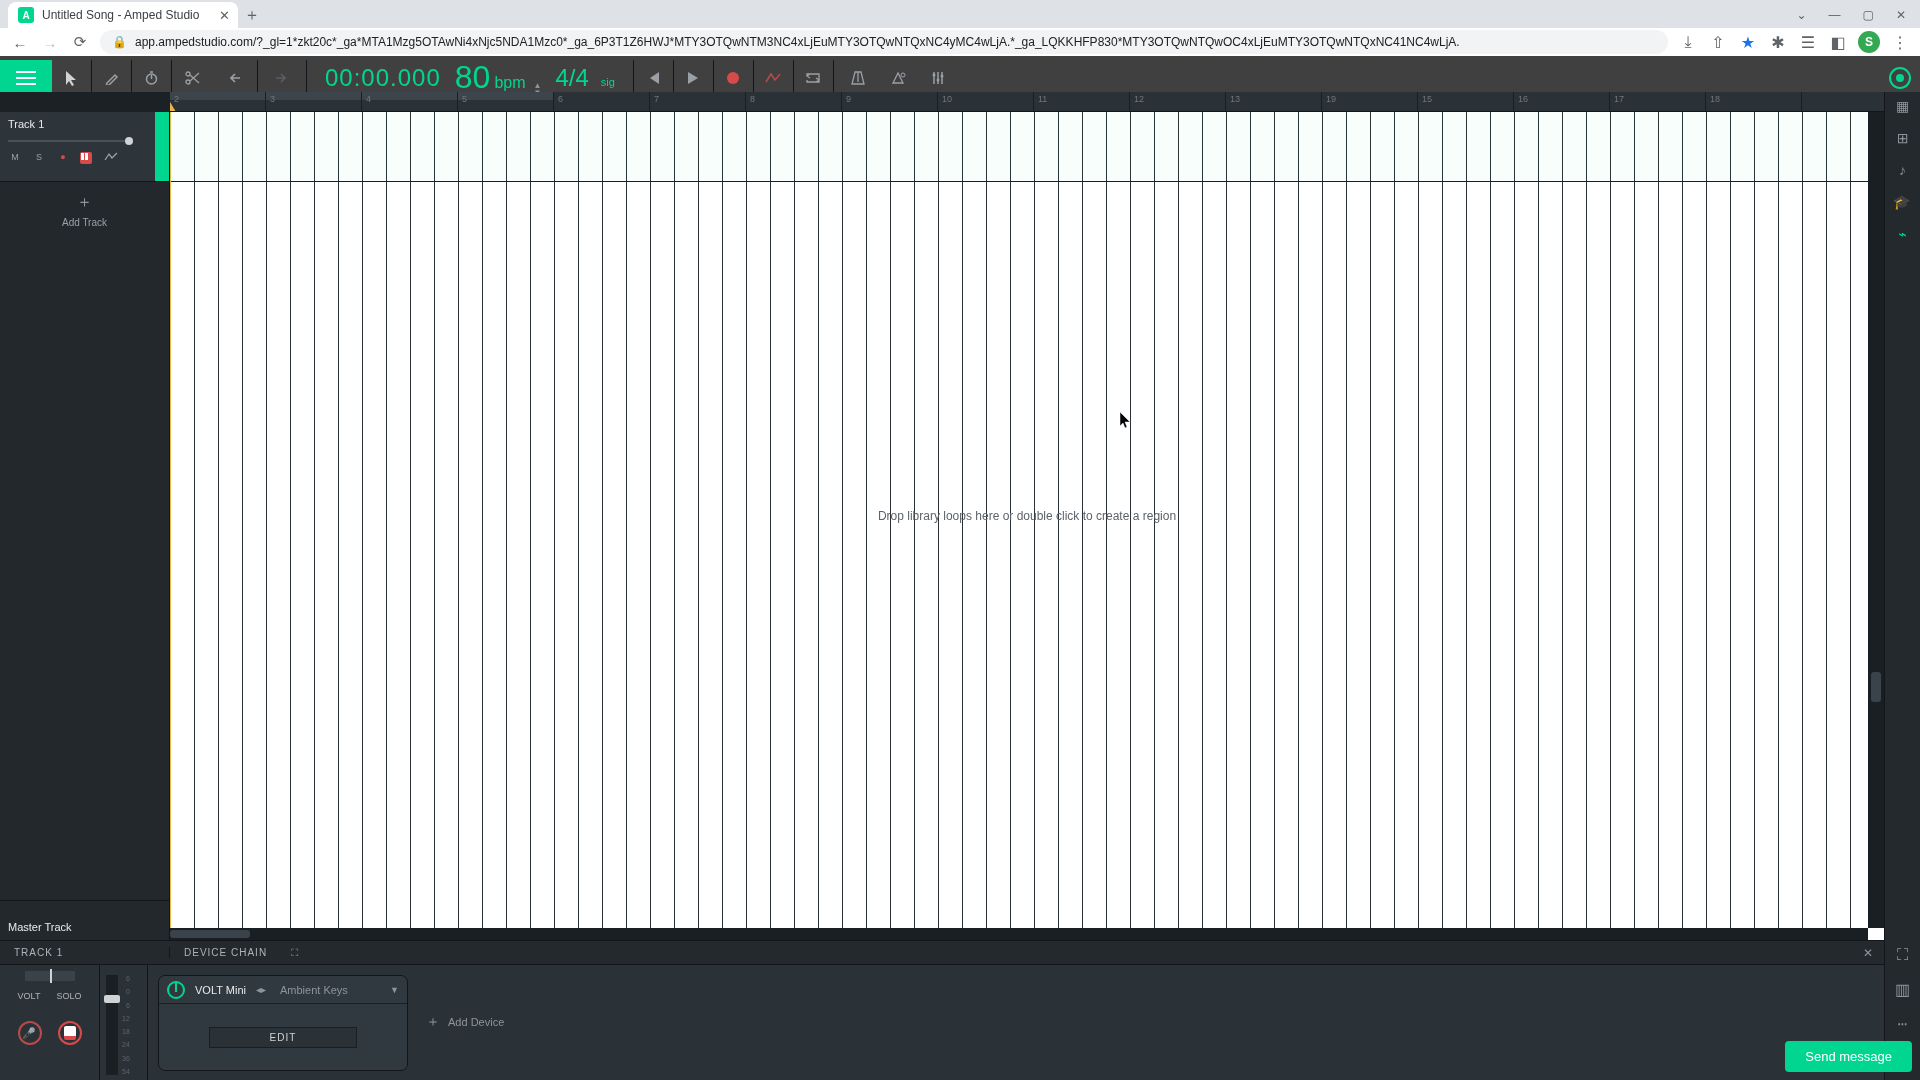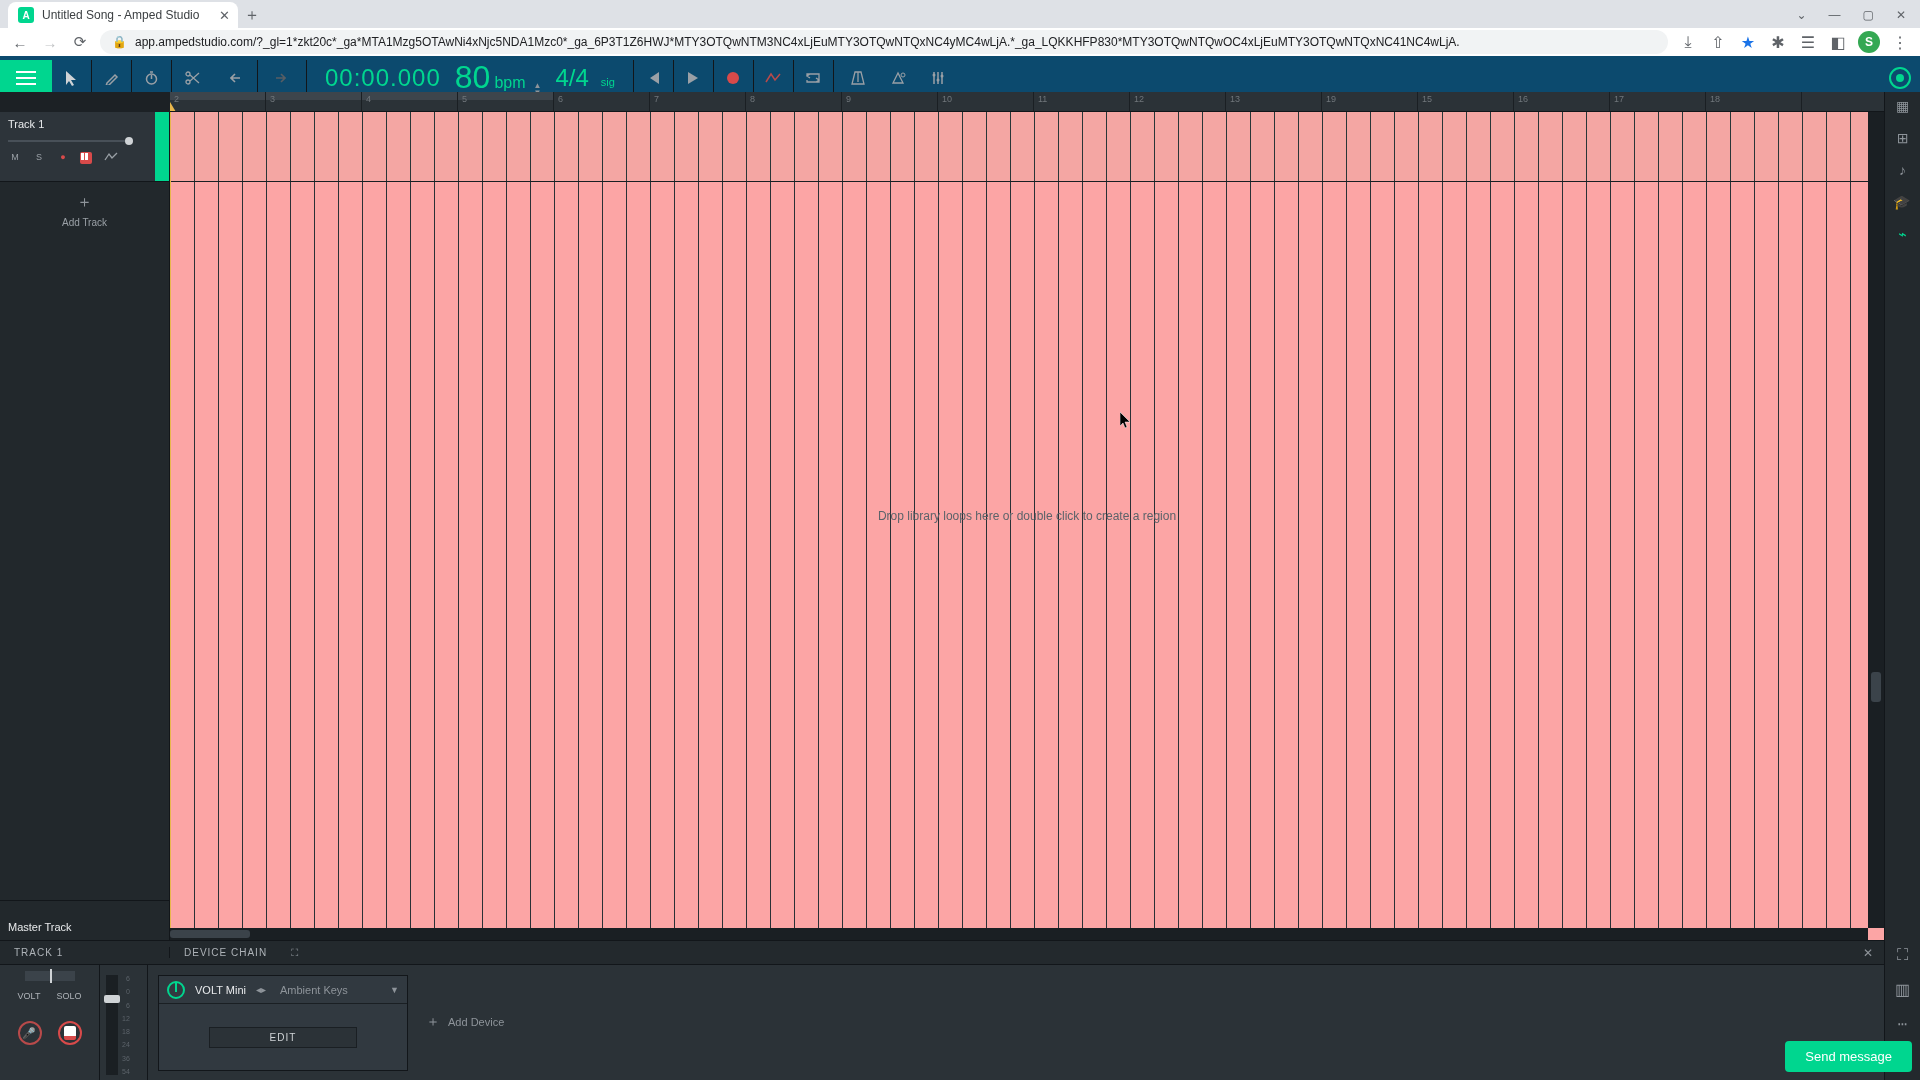--- a/index.html
+++ b/index.html
@@ -24,21 +24,21 @@
 .addr-bar .lock { color:#5f6368; }
 .ext-ico { width:20px; text-align:center; color:#5f6368; }
 .star { color:#1a73e8; }
 .avatar-s { width:22px; height:22px; border-radius:50%; background:#34a853; color:#fff;
             display:flex; align-items:center; justify-content:center; font-size:12px; font-weight:bold; }
 
 
 .app { position:relative; height:1024px; background:#262c31; color:#cfd3d6; }
 
 
-.toolbar { position:absolute; left:0; right:0; top:0; height:44px; background:#0c4a6e;
+.toolbar { position:absolute; left:0; right:0; top:0; height:44px; background:#404040;
            display:flex; align-items:center; border-bottom:1px solid #12161a; }
 .hamburger { width:52px; height:36px; background:#00d68f; display:flex; align-items:center;
              justify-content:center; }
 .ham-lines { width:20px; height:14px; display:flex; flex-direction:column; justify-content:space-between;}
 .ham-lines span { height:2px; background:#fff; }
 .edit-tools { display:flex; }
 .tool { width:40px; height:36px; display:flex; align-items:center; justify-content:center;
         color:#9aa0a6; border-right:1px solid #12161a; }
 .tool.last { border-right:none; }
 .undo-grp { display:flex; margin-left:6px; }
@@ -99,21 +99,21 @@
 .add-plus { color:#8e949a; font-size:16px; }
 .add-lbl { font-size:10px; color:#9aa0a6; }
 
 .master-area { margin-top:auto; height:40px; border-top:1px solid #12161a; padding:16px 8px; }
 .master-lbl { font-size:11px; color:#e8eaec; }
 .master-vol { position:relative; height:6px; margin-top:6px; }
 .master-vol .trk-vol-line { right:14px; }
 .master-vol .trk-vol-knob { right:14px; }
 
 
-.arrange { position:absolute; left:170px; right:36px; top:56px; bottom:140px; background:#fca5a5; overflow:hidden;}
+.arrange { position:absolute; left:170px; right:36px; top:56px; bottom:140px; background:#ffffff; overflow:hidden;}
 .grid { position:absolute; top:0; bottom:12px; left:0; right:16px;
         background-image:
           linear-gradient(to right, #2a3136 1px, transparent 1px),
           linear-gradient(to right, #1d2327 1px, transparent 1px);
         background-size:24px 100%, 96px 100%; }
 .drop-hint { position:absolute; left:0; right:0; top:48%; text-align:center; color:#5c636a; font-size:12px;}
 .trk-lane { position:absolute; left:0; right:16px; top:0; height:70px; background:rgba(255,255,255,0.02);
             border-bottom:1px solid #1a1f23; }
 .trk-lane.sel { background:rgba(0,214,143,0.03); }
 .play-line { position:absolute; left:0; top:0; bottom:12px; width:1px; background:#e8b64c; }
@@ -139,21 +139,21 @@
 .ms-row { display:flex; gap:16px; font-size:9px; color:#aeb3b8; }
 .mic-row { display:flex; gap:16px; margin-top:20px;}
 .mic-circ { width:24px; height:24px; border:2px solid #b84a4a; border-radius:50%; display:flex; align-items:center; justify-content:center; color:#b84a4a; font-size:11px;}
 .piano-circ { width:24px; height:24px; border:2px solid #d84a4a; border-radius:50%; display:flex; align-items:center; justify-content:center;}
 .piano-circ span{ width:12px; height:14px; background:linear-gradient(#fff 70%, #d84a4a 30%); border-radius:2px;}
 .meter-strip { width:48px; border-right:1px solid #12161a; display:flex; gap:4px; align-items:flex-end; padding:6px;}
 .fader { width:12px; height:100px; background:#1a1f23; position:relative;}
 .fader-handle { position:absolute; left:-2px; top:20px; width:16px; height:8px; background:#cfd3d6; border-radius:2px;}
 .meter-nums { display:flex; flex-direction:column; justify-content:space-between; font-size:7px; color:#5c636a; height:100px; text-align:right;}
 .chain { flex:1; display:flex; align-items:flex-start; padding:10px; gap:18px;}
-.device { width:250px; height:96px; background:#313940; border:1px solid #12161a; border-radius:0; display:flex; flex-direction:column;}
+.device { width:250px; height:96px; background:#313940; border:1px solid #12161a; border-radius:7px; display:flex; flex-direction:column;}
 .dev-head { height:28px; display:flex; align-items:center; gap:10px; padding:0 8px; border-bottom:1px solid #1a1f23; font-size:11px;}
 .pwr { width:18px; height:18px; border:2px solid #00d68f; border-radius:50%; position:relative;}
 .pwr::after { content:''; position:absolute; left:50%; top:-1px; width:2px; height:10px; background:#00d68f; transform:translateX(-50%);}
 .dev-name { color:#e8eaec; font-size:11px; }
 .dev-preset { color:#8e949a; font-size:11px; margin-left:4px;}
 .dev-dd { color:#8e949a; font-size:9px; margin-left:auto;}
 .dev-arrows { color:#8e949a; font-size:10px;}
 .dev-body { flex:1; display:flex; align-items:center; justify-content:center;}
 .edit-btn { padding:4px 60px; background:#2b3237; border:1px solid #1a1f23; font-size:10px; letter-spacing:1px; color:#cfd3d6;}
 .add-dev { display:flex; align-items:center; gap:8px; color:#8e949a; font-size:11px; margin-top:38px;}

